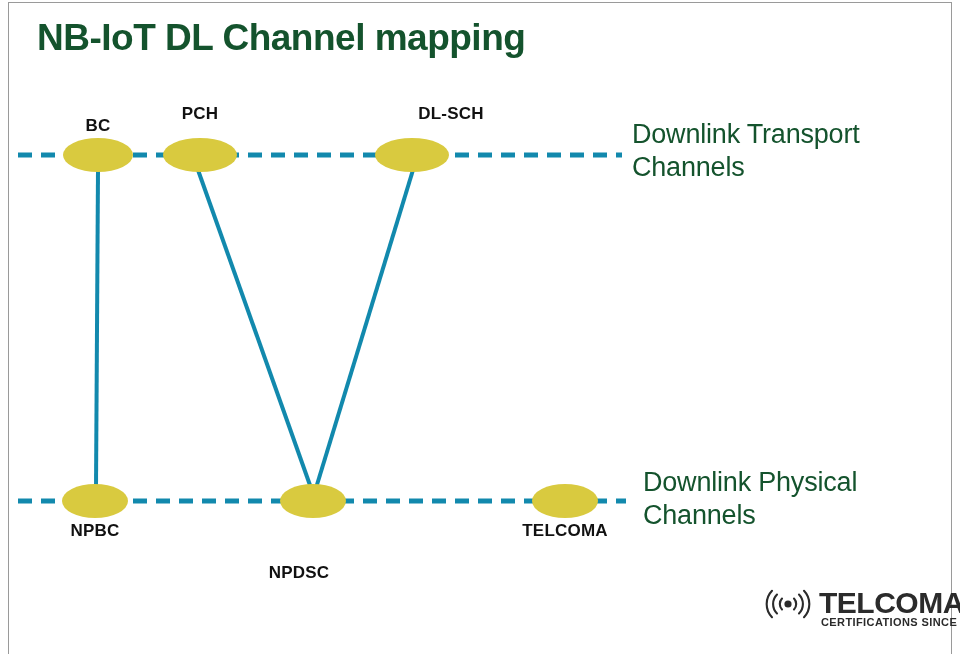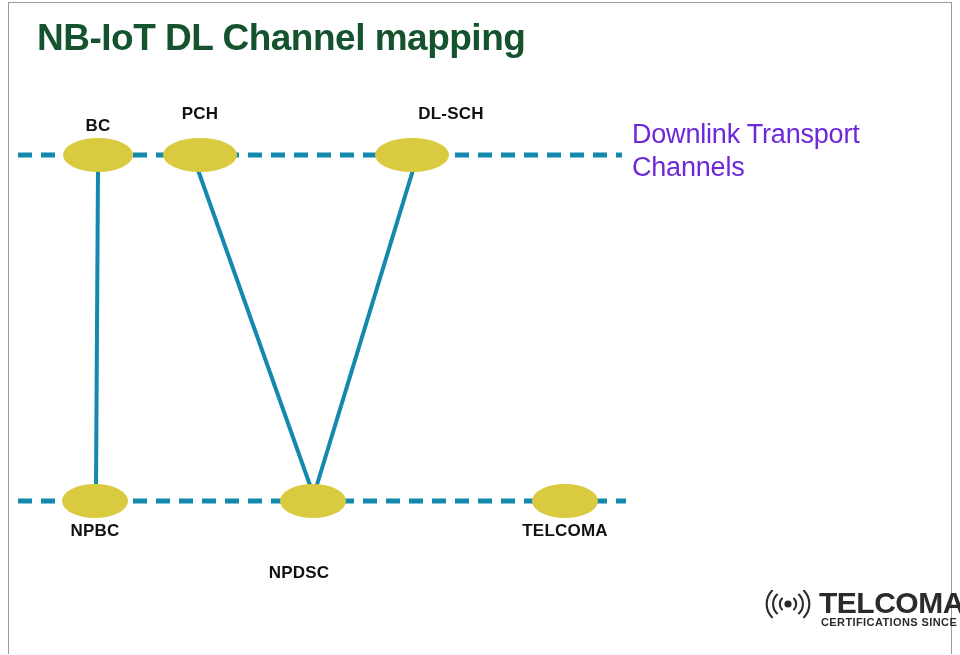--- a/index.html
+++ b/index.html
@@ -57,21 +57,21 @@
     transform: translateX(-50%);
     letter-spacing: 0.2px;
   }
   .node-label.top { top: 104px; }
   .node-label.bottom { top: 521px; }
   
   .group-caption {
     position: absolute;
     font-size: 27px;
     line-height: 33px;
-    color: #6d28d9;
+    color: #14532d;
     letter-spacing: -0.2px;
   }
   #caption-transport { left: 632px; top: 118px; width: 310px; }
   #caption-physical  { left: 643px; top: 466px; width: 310px; }
   
   #logo {
     position: absolute;
     left: 757px;
     top: 586px;
     width: 190px;
@@ -135,20 +135,21 @@
 
   <div class="node-label top" style="left:98px;margin-top:12px;">BC</div>
   <div class="node-label top" style="left:200px;">PCH</div>
   <div class="node-label top" style="left:415px;margin-left:36px;">DL-SCH</div>
 
   <div class="node-label bottom" style="left:95px;text-align:center;">NPBC</div>
   <div class="node-label bottom" style="left:299px;margin-top:42px;">NPDSC</div>
   <div class="node-label bottom" style="left:565px;">TELCOMA</div>
 
   <div id="caption-transport" class="group-caption">Downlink Transport Channels</div>
+  <div id="caption-physical" class="group-caption">Downlink Physical Channels</div>
 
   <div id="logo">
     <svg id="logo-mark" viewBox="0 0 62 32" xmlns="http://www.w3.org/2000/svg">
       <circle cx="31" cy="16" r="3.6" fill="#2b2b2b"></circle>
 
       <path d="M37 10.5 A 8 8 0 0 1 37 21.5" fill="none" stroke="#2b2b2b" stroke-width="2.1" stroke-linecap="round"></path>
       <path d="M42 6.5 A 13.5 13.5 0 0 1 42 25.5" fill="none" stroke="#2b2b2b" stroke-width="2.1" stroke-linecap="round"></path>
       <path d="M47 2.8 A 19 19 0 0 1 47 29.2" fill="none" stroke="#2b2b2b" stroke-width="2.1" stroke-linecap="round"></path>
 
       <path d="M25 10.5 A 8 8 0 0 0 25 21.5" fill="none" stroke="#2b2b2b" stroke-width="2.1" stroke-linecap="round"></path>

